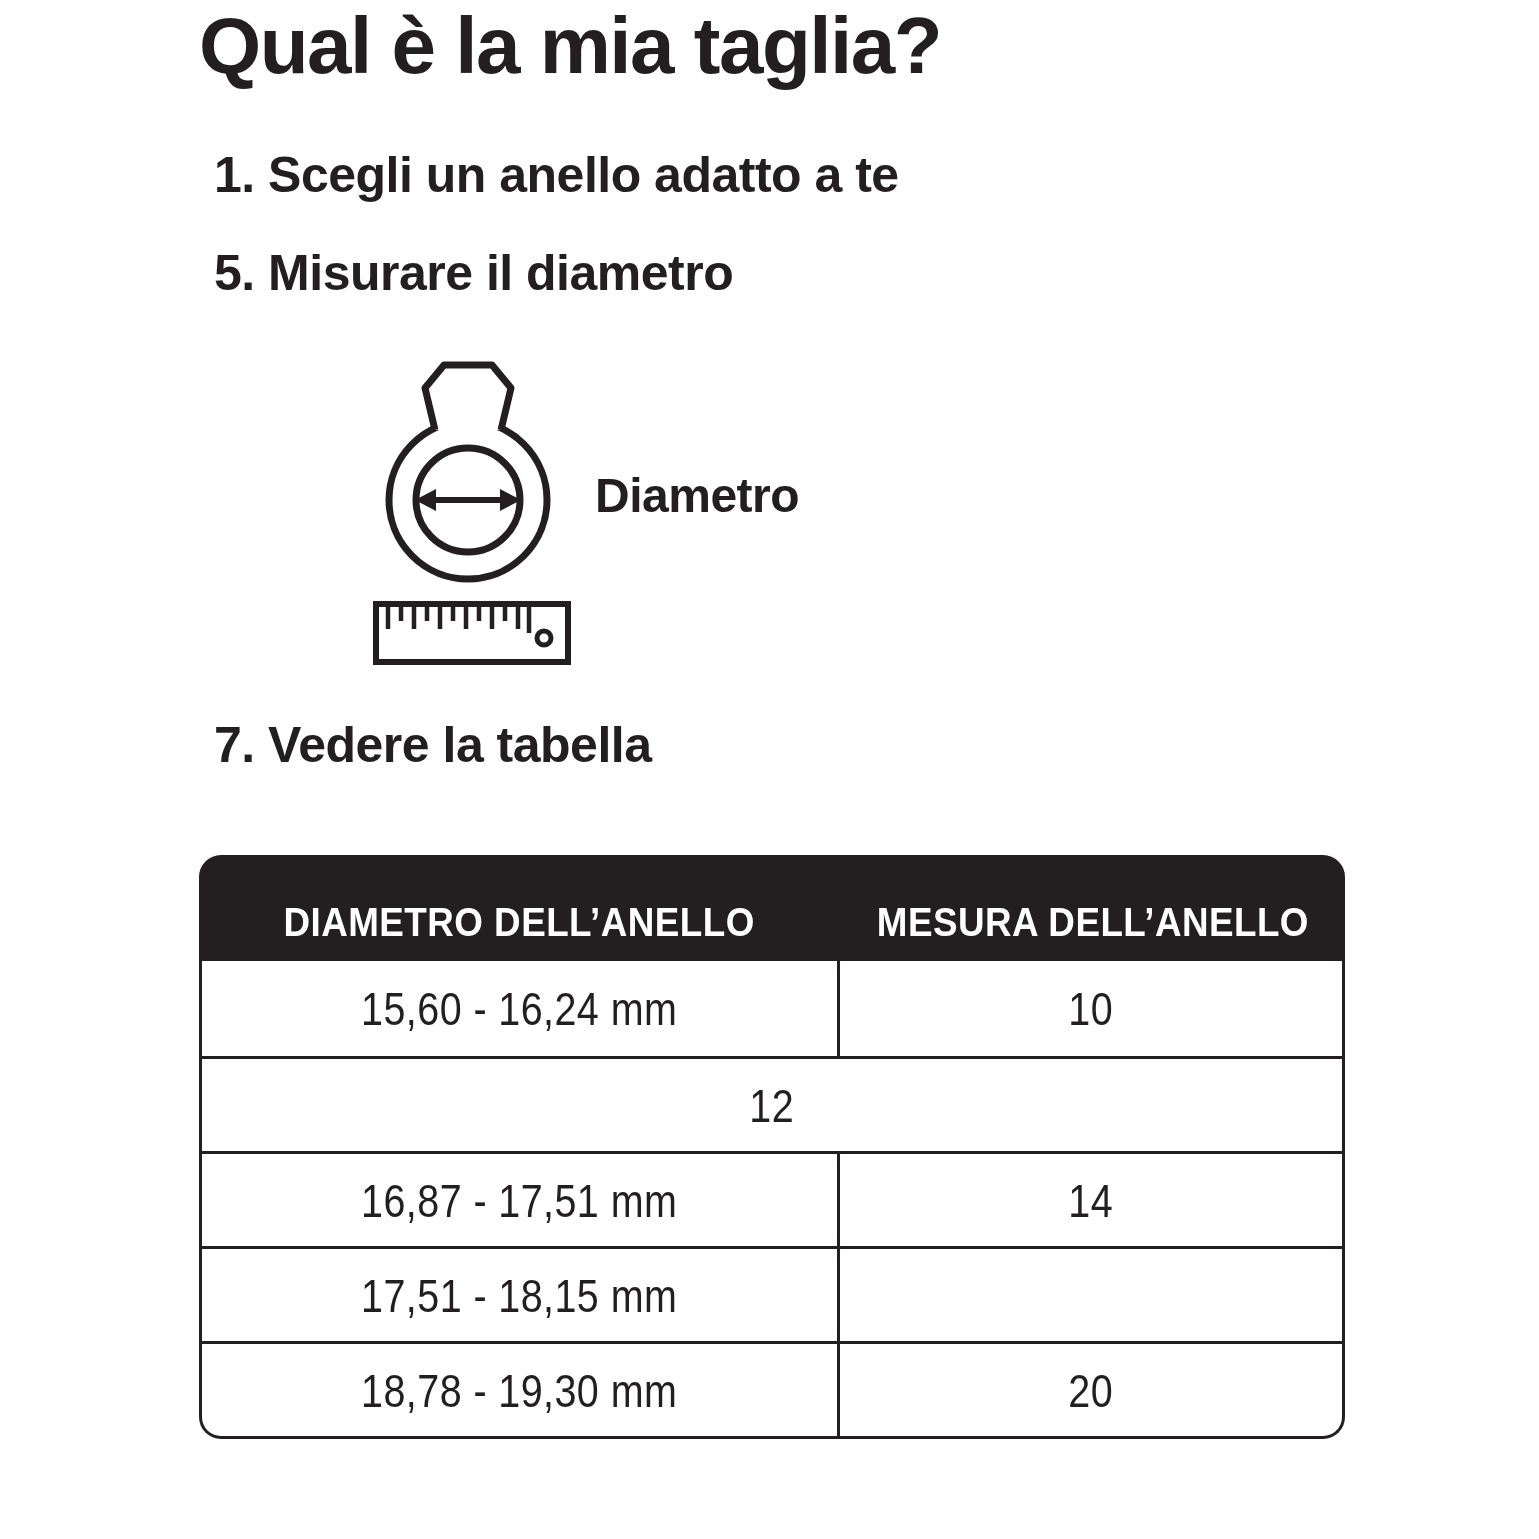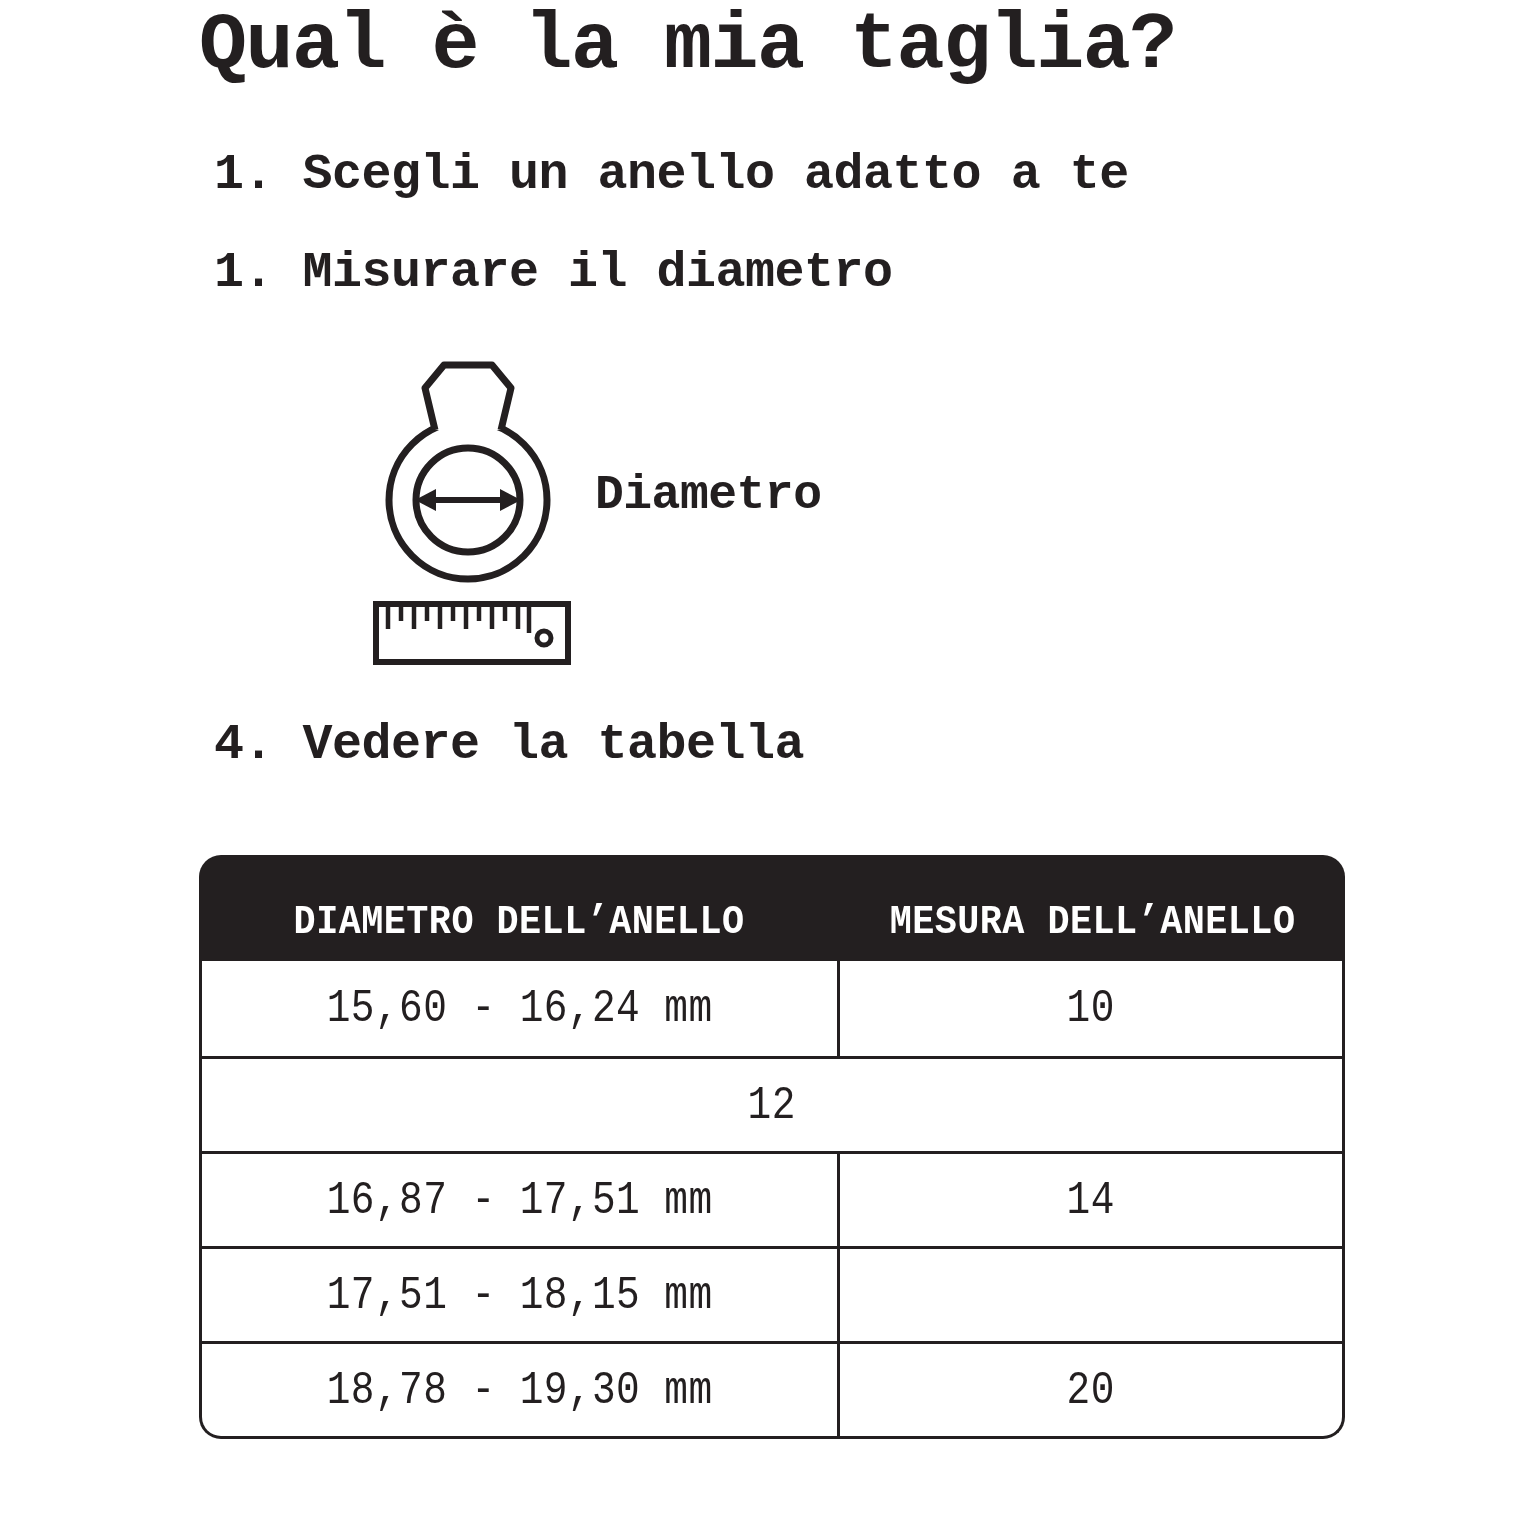--- a/index.html
+++ b/index.html
@@ -1,20 +1,20 @@
 <!DOCTYPE html>
 <html style="--ink: #231f20; --header_bg: #231f20; --header_text: #ffffff; --bg: #ffffff;"><head>
 <meta charset="utf-8">
 <style>
   html,body{margin:0;padding:0;background:#fff;}
   .canvas{
     position:relative;
     width:1539px;height:1439px;
     background:var(--bg,#fff);
-    font-family:Liberation Mono, monospace;
+    font-family:Liberation Sans, sans-serif;
     color:var(--ink,#231f20);
     overflow:hidden;
   }
   .title{
     position:absolute;left:199px;top:-6px;margin:0;
     font-size:80px;font-weight:800;letter-spacing:-1.5px;line-height:1.3;
   }
   .step{
     position:absolute;left:199px;margin:15px;
     font-size:50px;font-weight:700;letter-spacing:-0.5px;line-height:1.2;
@@ -62,21 +62,21 @@
   }
 </style>
 </head>
 <body>
 
 <div class="canvas">
 
   <h1 class="title">Qual è la mia taglia?</h1>
 
   <p class="step step1">1. Scegli un anello adatto a te</p>
-  <p class="step step2">1. Misurare il diametro</p>
+  <p class="step step2">5. Misurare il diametro</p>
 
   <svg class="ring-svg" width="200" height="250" viewBox="0 0 200 250">
     <circle cx="100" cy="162" r="79" fill="none" stroke="#231f20" stroke-width="7"></circle>
     <polygon points="67,92 57,50 76,27 124,27 143,50 133,92" fill="#ffffff"></polygon>
     <path d="M 67 92 L 57 50 L 76 27 L 124 27 L 143 50 L 133 92" fill="none" stroke="#231f20" stroke-width="7" stroke-linejoin="round"></path>
     <circle cx="100" cy="162" r="52" fill="none" stroke="#231f20" stroke-width="7"></circle>
     <g>
       <line x1="64" y1="162" x2="136" y2="162" stroke="#231f20" stroke-width="6"></line>
       <polygon points="47,162 68,151 68,173" fill="#231f20"></polygon>
       <polygon points="153,162 132,151 132,173" fill="#231f20"></polygon>
@@ -97,21 +97,21 @@
       <line x1="94" y1="7" x2="94" y2="29"></line>
       <line x1="107" y1="7" x2="107" y2="21"></line>
       <line x1="120" y1="7" x2="120" y2="29"></line>
       <line x1="133" y1="7" x2="133" y2="21"></line>
       <line x1="146" y1="7" x2="146" y2="29"></line>
       <line x1="157" y1="7" x2="157" y2="33"></line>
     </g>
     <circle cx="172" cy="38" r="7" fill="none" stroke="#231f20" stroke-width="5"></circle>
   </svg>
 
-  <p class="step step3">4. Vedere la tabella</p>
+  <p class="step step3">7. Vedere la tabella</p>
 
   <div class="size-table">
     <div class="thead">
       <div class="th th1">
         <span class="hdr">DIAMETRO DELL’ANELLO</span>
       </div>
       <div class="th th2">
         <span class="hdr">MESURA DELL’ANELLO</span>
       </div>
     </div>

